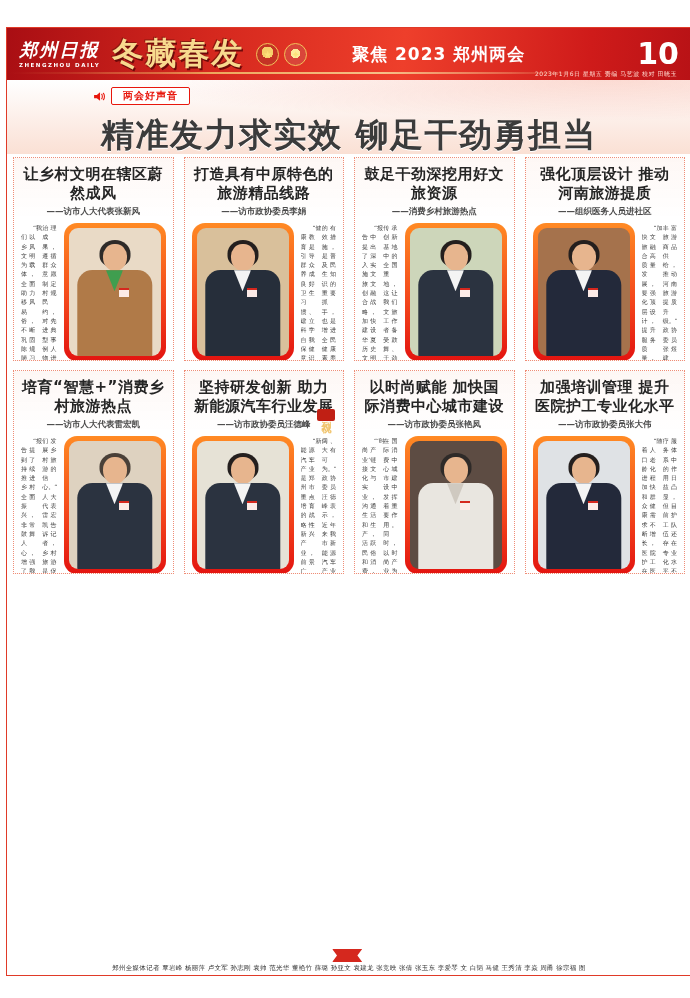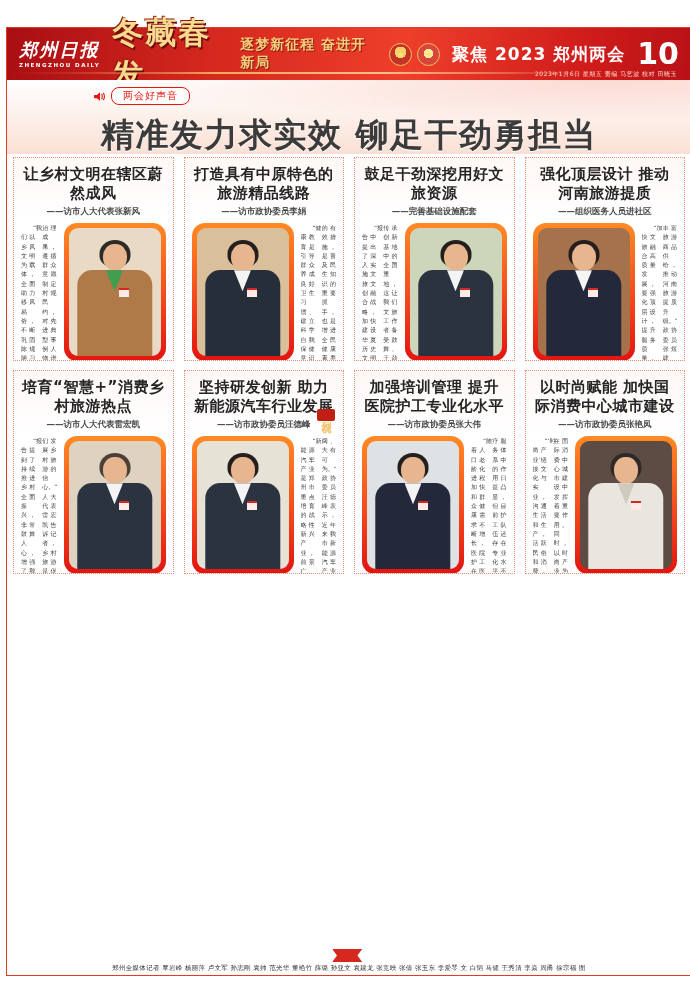--- a/index.html
+++ b/index.html
@@ -16,33 +16,33 @@
   .logo{flex:0 0 auto;text-align:center;line-height:1.1;}
   .logo-cn{font-family:"DejaVu Serif",serif;font-size:18px;font-weight:bold;font-style:italic;letter-spacing:2px;}
   .logo-en{font-size:5.5px;letter-spacing:1.5px;margin-top:2px;font-weight:bold;}
   .banner-title{font-family:"DejaVu Serif",serif;font-size:31px;font-weight:900;color:#f8d98e;
           text-shadow:1.5px 1.5px 0 #6d0a09,-1px -1px 0 #8a1a10;letter-spacing:2px;}
   .banner-slogan{font-size:14px;font-weight:900;color:#f4cf7b;text-shadow:1px 1px 0 #8a1a10;letter-spacing:1px;}
   .emblems{display:flex;gap:5px;align-items:center;}
   .emblem{width:21px;height:21px;border-radius:50%;border:1px solid #f2c35b;display:flex;align-items:center;justify-content:center;font-size:10px;color:#fde27a;}
   .emblem.nat{background:radial-gradient(circle at 50% 40%,#f6d06b 0 35%,#c43325 36% 100%);}
   .emblem.cppcc{background:radial-gradient(circle at 50% 45%,#fdeb9a 0 30%,#d9453a 31% 100%);}
-  .section-title{font-size:17px;font-weight:900;color:#fff;letter-spacing:1px;white-space:nowrap;}
+  .section-title{font-size:17px;font-weight:900;color:#fff;letter-spacing:1px;white-space:nowrap;margin-left:33px;}
   .page-num{font-size:30px;font-weight:bold;margin-left:auto;line-height:1;}
   .date-line{position:absolute;right:14px;bottom:1px;font-size:6px;color:#ffd9cf;letter-spacing:.5px;}
 
   
   .subheader{position:absolute;left:7px;top:80px;right:7px;height:74px;
       background:linear-gradient(180deg,#ffffff 0%,#fdf1ec 45%,#fae0d4 100%),
                  radial-gradient(120% 90% at 88% 0%,rgba(240,90,55,.22),transparent 60%);
       background-blend-mode:multiply;}
   .badge-row{display:flex;align-items:center;gap:5px;padding:7px 0 0 86px;}
   .badge-icon{width:13px;height:13px;display:block;}
-  .badge-pill{border:1.5px solid #e8160c;border-radius:8px;padding:1px 11px;color:#e8160c;
-      font-weight:normal;font-size:10px;background:rgba(255,255,255,.85);letter-spacing:1px;}
+  .badge-pill{border:1.5px solid #e8160c;border-radius:2px;padding:1px 11px;color:#e8160c;
+      font-weight:bold;font-size:10px;background:rgba(255,255,255,.85);letter-spacing:1px;}
   .headline{text-align:center;font-size:33px;font-weight:900;color:#3b3b3b;letter-spacing:1.5px;
       margin-top:8px;text-shadow:0 1px 0 #fff;}
 
   
   .articles{position:absolute;left:13px;right:13px;top:157px;
       display:grid;grid-template-columns:1fr 1fr 1fr 1fr;grid-template-rows:204px 204px 204px 148px;gap:9px 10px;}
   .card{border:1px dotted #ef8d77;padding:5px 7px;box-sizing:border-box;position:relative;overflow:hidden;
       background:linear-gradient(180deg,rgba(253,240,235,.5),rgba(255,255,255,0) 30%);}
   .card-title{font-size:15px;font-weight:900;text-align:center;color:#252525;margin:2px 0 3px;letter-spacing:.5px;}
   .card-byline{font-size:8.5px;text-align:center;color:#4a4a4a;margin-bottom:5px;font-weight:bold;}
@@ -84,21 +84,20 @@
 
 <div class="page">
   <div class="frame"></div>
 
   <header class="banner">
     <div class="logo">
       <div class="logo-cn">郑州日报</div>
       <div class="logo-en">ZHENGZHOU DAILY</div>
     </div>
     <div class="banner-title">冬藏春发</div>
-    <div class="banner-slogan">逐梦新征程 奋进开新局</div>
     <div class="emblems">
       <span class="emblem nat">★</span>
       <span class="emblem cppcc">✦</span>
     </div>
     <div class="section-title">聚焦 2023 郑州两会</div>
     <div class="page-num">10</div>
     <div class="date-line">2023年1月6日 星期五 责编 马艺波 校对 田晓玉</div>
   </header>
 
   <section class="subheader">
@@ -147,21 +146,21 @@
                 <div class="pbadge"></div>
             </div>
           </div>
           <div class="photo-tail"></div>
         </figure>
       </div>
     </article>
 
     <article class="card">
       <h2 class="card-title">鼓足干劲深挖用好文旅资源</h2>
-      <div class="card-byline">——完善基础设施配套</div>
+      <div class="card-byline">——消费乡村旅游热点</div>
       <div class="card-content">
         <div class="card-text">“报告中提出了深入实施文旅文创融合战略，加快建设华夏历史文明传承创新基地中的全国重地，这让我们文旅工作者备受鼓舞、干劲十足。”市人大代表王伟峰告诉记者，去年以来当地接待游客量突破600万人次，旅游综合收入稳步增长，文旅产业呈现强劲复苏态势。王伟峰表示，下一步要鼓足干劲，深挖用好本地文旅资源，完善基础设施配套，丰富旅游业态，推动乡村旅游、研学旅游、休闲度假等多元发展，打造更多有影响力的文旅品牌，让更多游客走进来、留下来，带动群众增收致富，为文旅强市建设贡献力量。</div>
         <figure class="photo" style="--pbg: #cdd6ba; --suit: #2b3340; --inner: #f4f4f4; --hair: #241f1e;">
           <div class="photo-inner">
             <div class="photo-scene">
               <div class="hair"></div>
                 <div class="head"></div>
                 <div class="torso"></div>
                 <div class="pbadge"></div>
             </div>
@@ -222,45 +221,45 @@
                 <div class="head"></div>
                 <div class="torso"></div>
                 <div class="pbadge"></div>
             </div>
           </div>
           <div class="photo-tail"></div>
         </figure>
       </div>
     </article>
 
+    <article class="card">
+      <h2 class="card-title">以时尚赋能 加快国际消费中心城市建设</h2>
+      <div class="card-byline">——访市政协委员张艳凤</div>
+      <div class="card-content">
+        <div class="card-text">“‘时尚产业’链接文化与实业，沟通生活和生产，活跃民俗和消费，在国际消费中心城市建设中发挥着重要作用。同时，以时尚产业为主要抓手，促成中国时尚设计中心落地郑州，可以带动相关产业集聚发展。”市政协委员张艳凤建议，要以时尚赋能，加快国际消费中心城市建设，培育本土时尚品牌，引进国内外知名时尚企业和设计机构，举办高水平时尚展会活动，营造浓厚时尚消费氛围；同时完善商圈布局，提升消费供给品质，打造一批特色消费地标，让时尚成为郑州城市新名片。</div>
+        <figure class="photo" style="--pbg: #5d4c43; --suit: #e9e6e0; --inner: #cfc9c0; --hair: #2e2a28;">
+          <div class="photo-inner">
+            <div class="photo-scene">
+              <div class="hair"></div>
+                <div class="head"></div>
+                <div class="torso"></div>
+                <div class="pbadge"></div>
+            </div>
+          </div>
+          <div class="photo-tail"></div>
+        </figure>
+      </div>
+    </article>
+
     <article class="card pleft">
       <h2 class="card-title">加强培训管理 提升医院护工专业化水平</h2>
       <div class="card-byline">——访市政协委员张大伟</div>
       <div class="card-content">
         <div class="card-text">“随着人口老龄化进程加快和群众健康需求不断增长，医院护工在医疗服务体系中的作用日益凸显，但目前护工队伍还存在专业化水平不高、管理不规范等问题。”市政协委员张大伟建议，要加强培训管理，提升医院护工专业化水平。建立健全护工职业培训体系，制定统一的服务标准和收费规范，开展岗前培训和继续教育，提高护工专业技能和职业素养；同时加强行业监管，建立准入和退出机制，保障患者权益，推动护工行业健康有序发展，更好满足群众就医陪护需求。</div>
         <figure class="photo" style="--pbg: #dfe2e5; --suit: #23293a; --inner: #f4f4f4; --hair: #241f1e;">
-          <div class="photo-inner">
-            <div class="photo-scene">
-              <div class="hair"></div>
-                <div class="head"></div>
-                <div class="torso"></div>
-                <div class="pbadge"></div>
-            </div>
-          </div>
-          <div class="photo-tail"></div>
-        </figure>
-      </div>
-    </article>
-
-    <article class="card">
-      <h2 class="card-title">以时尚赋能 加快国际消费中心城市建设</h2>
-      <div class="card-byline">——访市政协委员张艳凤</div>
-      <div class="card-content">
-        <div class="card-text">“‘时尚产业’链接文化与实业，沟通生活和生产，活跃民俗和消费，在国际消费中心城市建设中发挥着重要作用。同时，以时尚产业为主要抓手，促成中国时尚设计中心落地郑州，可以带动相关产业集聚发展。”市政协委员张艳凤建议，要以时尚赋能，加快国际消费中心城市建设，培育本土时尚品牌，引进国内外知名时尚企业和设计机构，举办高水平时尚展会活动，营造浓厚时尚消费氛围；同时完善商圈布局，提升消费供给品质，打造一批特色消费地标，让时尚成为郑州城市新名片。</div>
-        <figure class="photo" style="--pbg: #5d4c43; --suit: #e9e6e0; --inner: #cfc9c0; --hair: #2e2a28;">
           <div class="photo-inner">
             <div class="photo-scene">
               <div class="hair"></div>
                 <div class="head"></div>
                 <div class="torso"></div>
                 <div class="pbadge"></div>
             </div>
           </div>
           <div class="photo-tail"></div>
         </figure>

